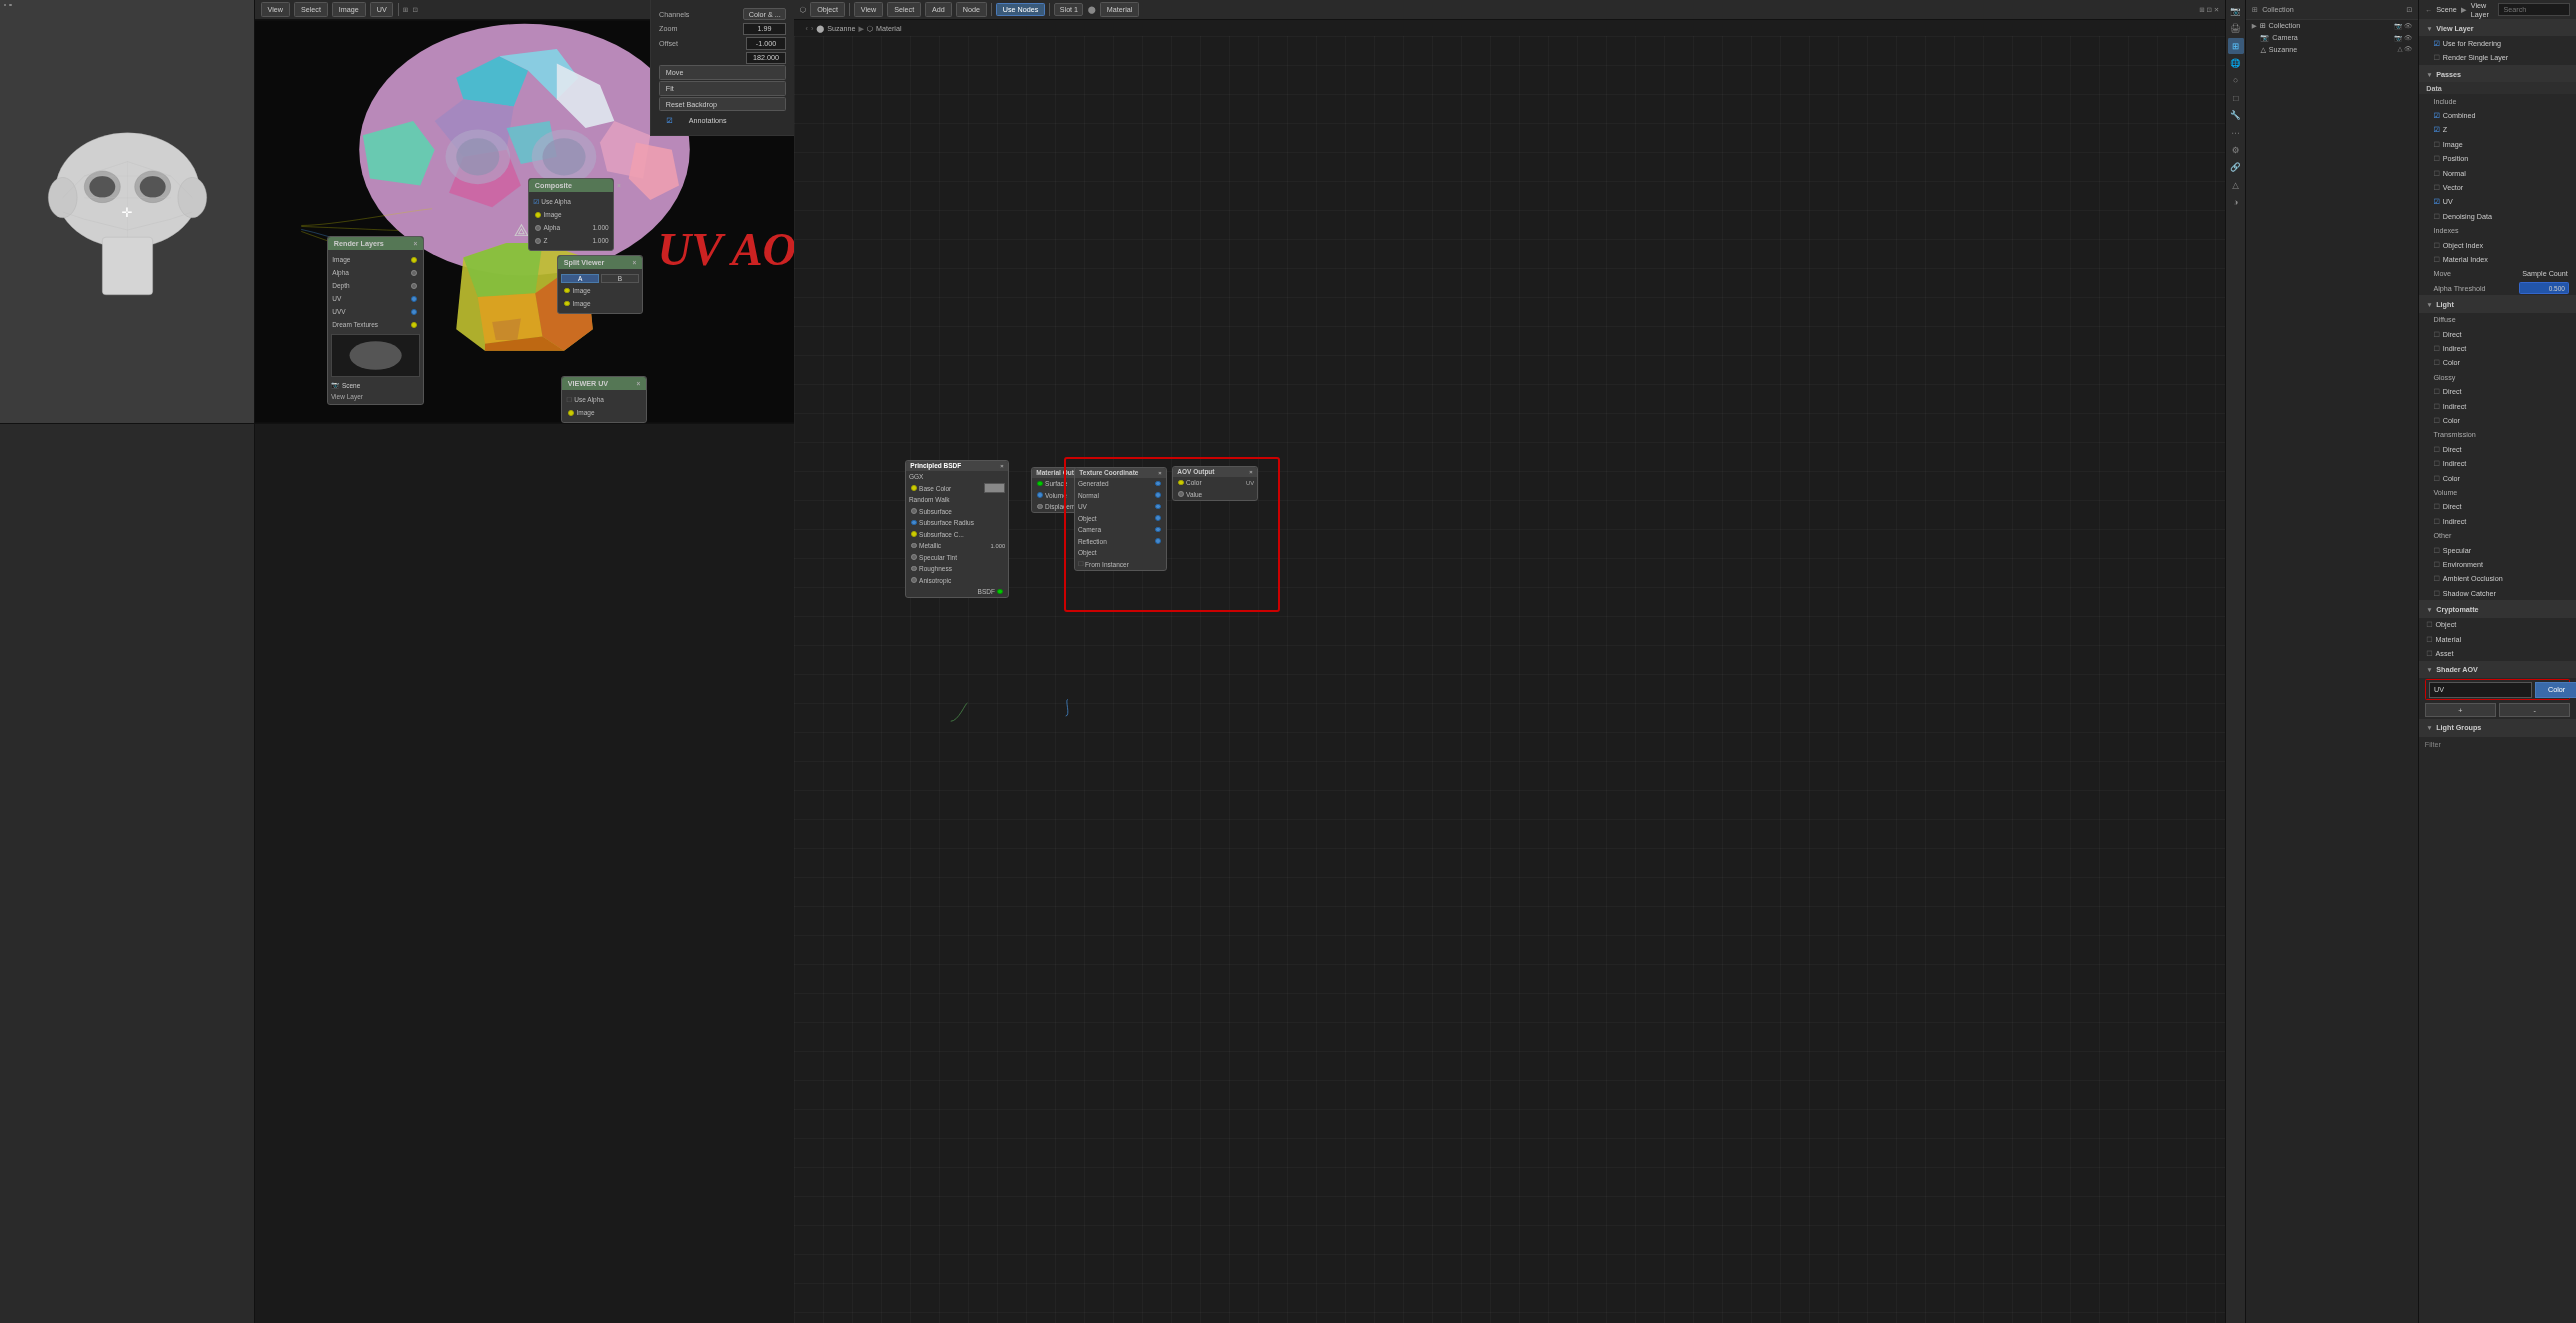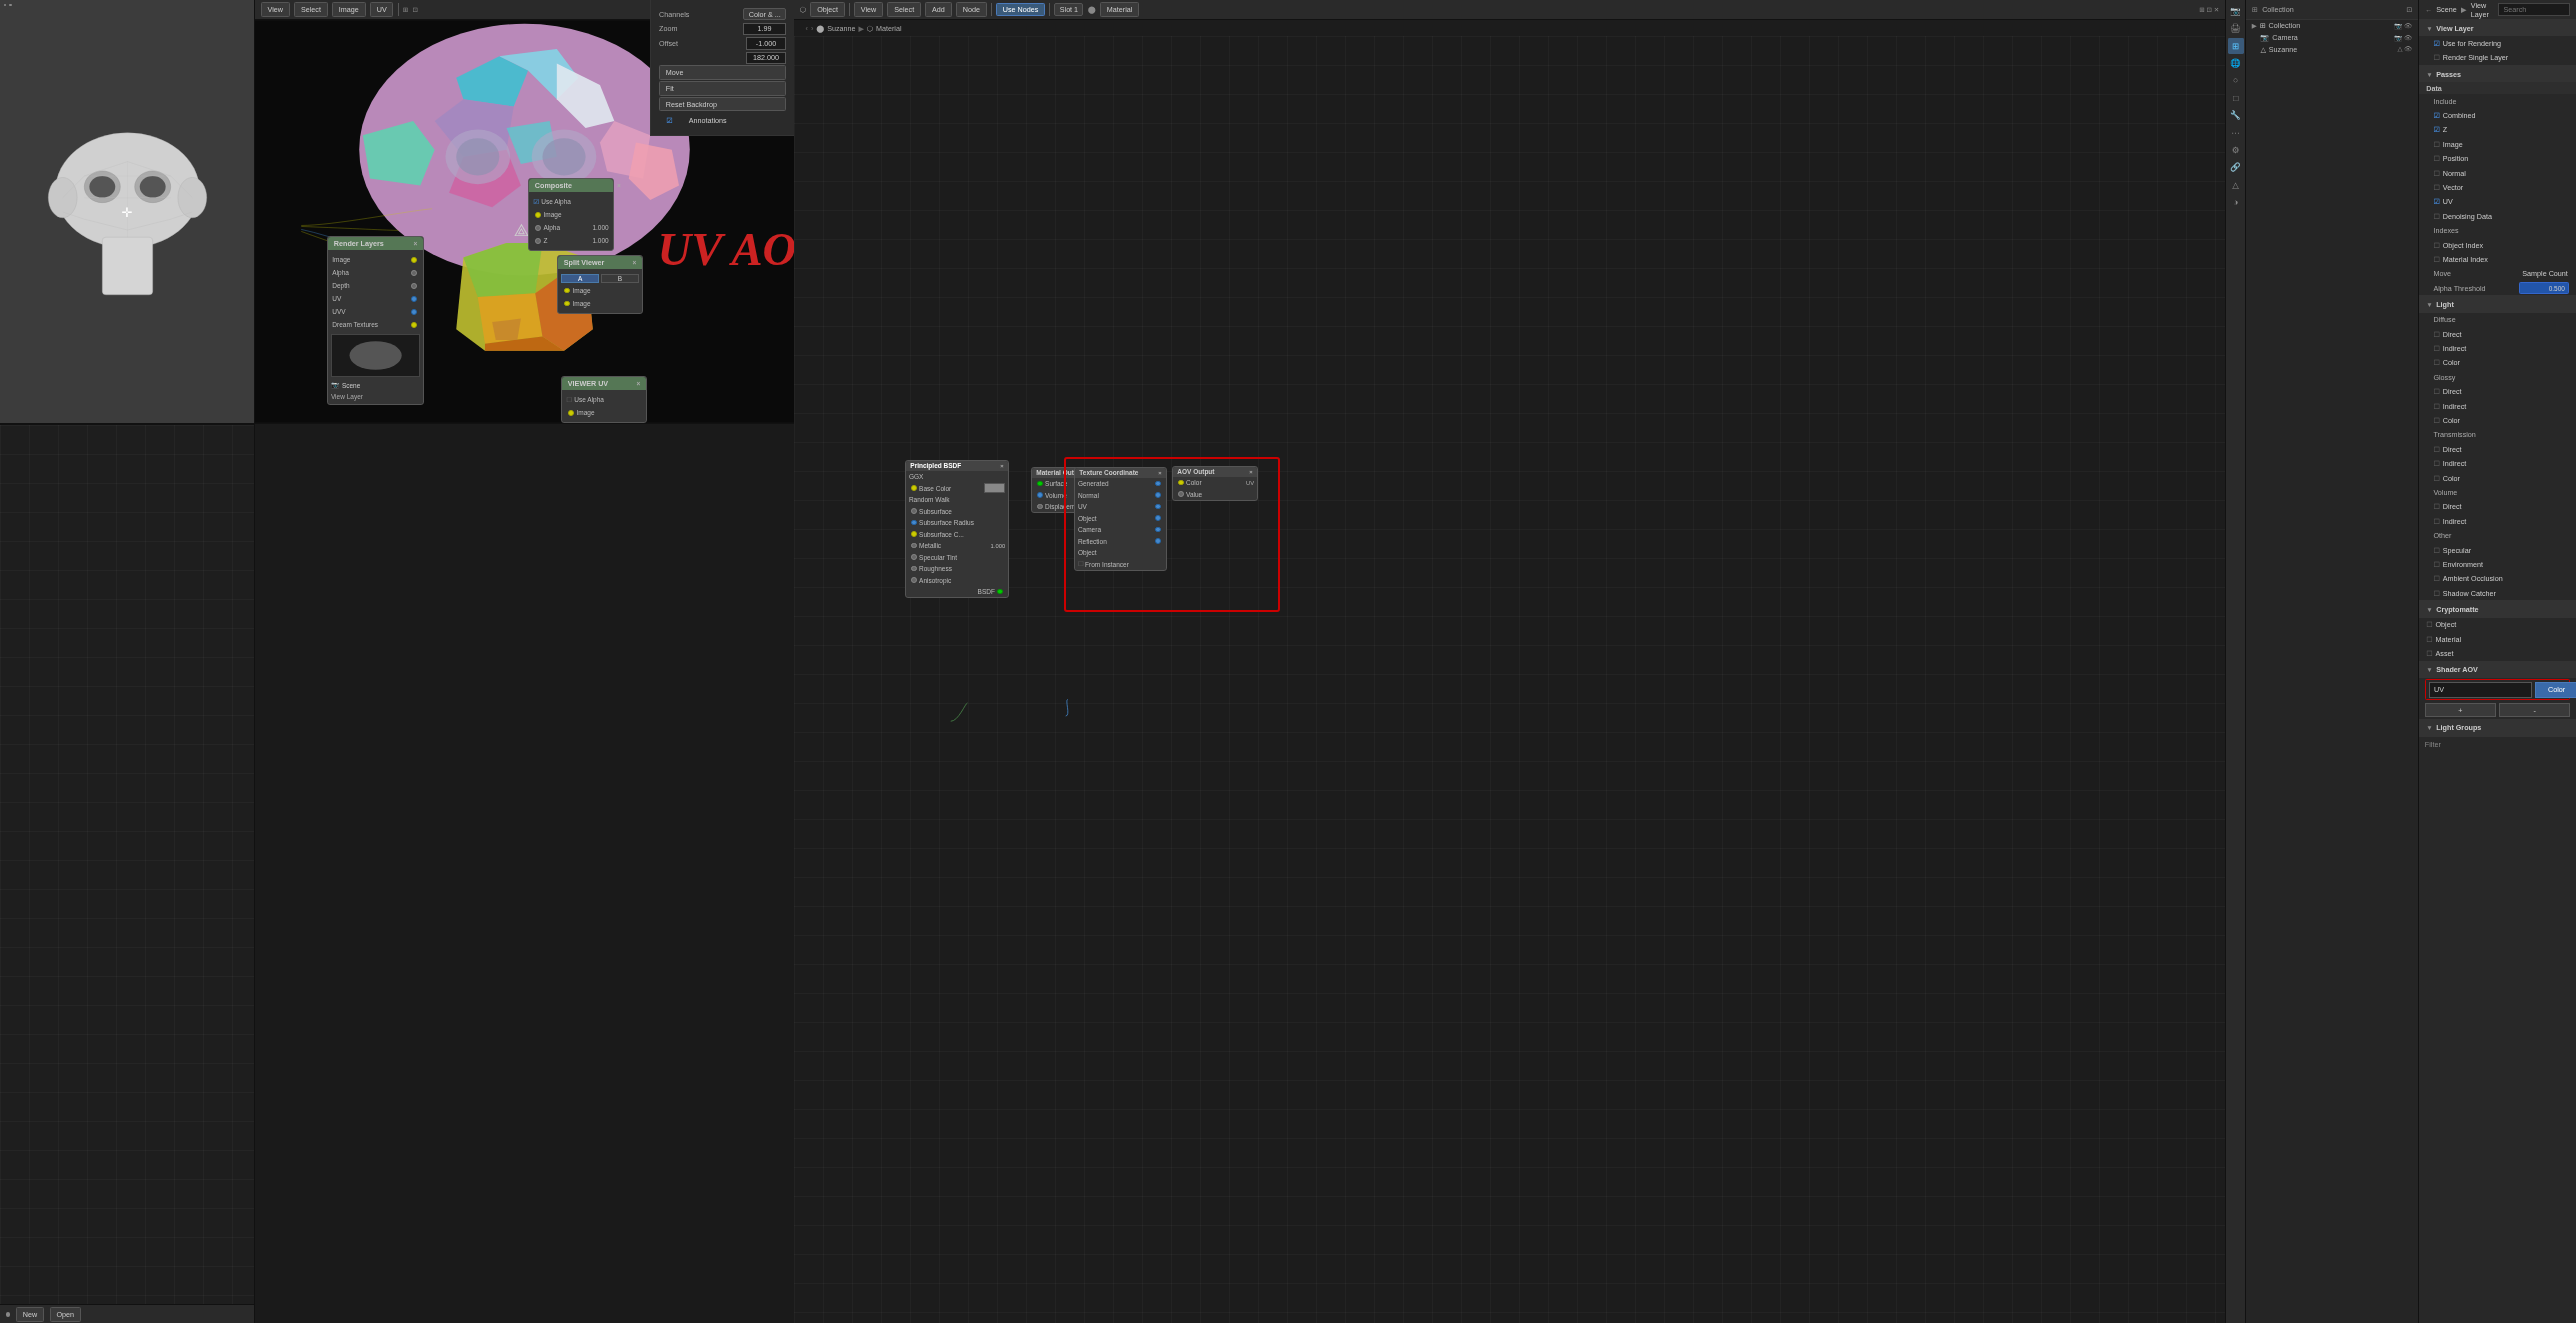--- a/index.html
+++ b/index.html
@@ -507,30 +507,20 @@
 
         <div class="crosshair">✛</div>
       </div>
 
       <div style="position:absolute;top:3.6px;left:3.6px;display:flex;gap:2.2px;">
         <div style="width:2.9px;height:2.9px;border-radius:50%;background:#888;"></div>
         <div style="width:2.9px;height:2.9px;border-radius:50%;background:#888;"></div>
       </div>
     </div>
 
-    <div class="shader-editor-left">
-      <div class="shader-grid">
-      </div>
-
-      <div class="shader-toolbar-left">
-        <div class="dot-indicator"></div>
-        <div class="toolbar-btn">New</div>
-        <div class="toolbar-btn">Open</div>
-      </div>
-    </div>
   </div>
 
   <div class="center-main">
 
     <div class="uv-editor">
 
       <div class="uv-toolbar">
         <div class="toolbar-btn">View</div>
         <div class="toolbar-btn">Select</div>
         <div class="toolbar-btn">Image</div>

